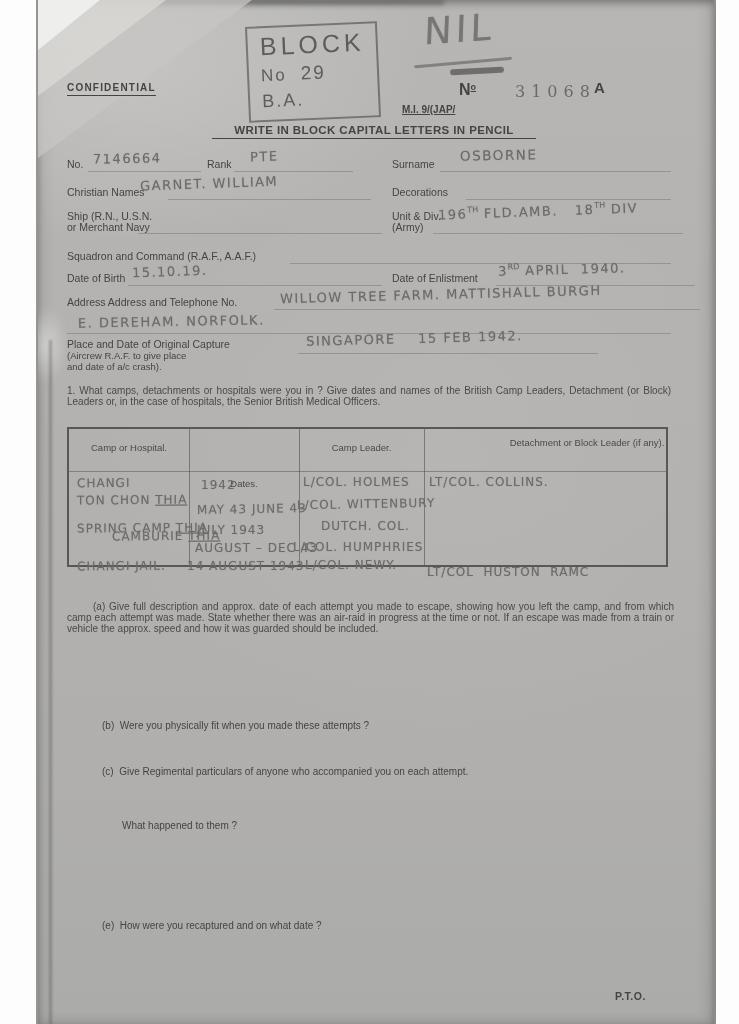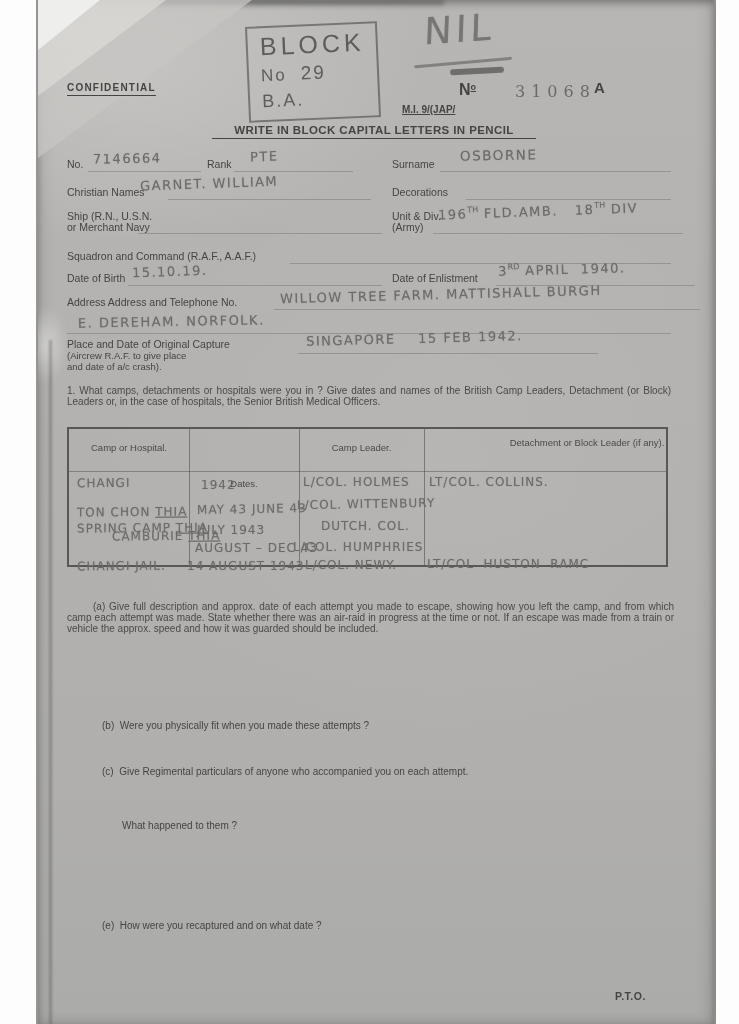--- a/index.html
+++ b/index.html
@@ -140,36 +140,36 @@
       <div class="th" style="left:0;top:13px;width:120px;">Camp or Hospital.</div>
       <div class="th" style="left:120px;top:13px;width:110px;margin-top:36px;">Dates.</div>
       <div class="th" style="left:230px;top:13px;width:125px;">Camp Leader.</div>
       <div class="th" style="left:385px;top:8px;width:170px;margin-left:48px;">Detachment or Block Leader (if any).</div>
 
       <div class="cell" style="left:8px;top:47px;transform:rotate(-.5deg);"><span>CHANGI</span><span class="u"></span></div>
       <div class="cell" style="left:132px;top:49px;">1942</div>
       <div class="cell" style="left:234px;top:46px;">L/COL. HOLMES</div>
       <div class="cell" style="left:360px;top:46px;">LT/COL. COLLINS.</div>
 
-      <div class="cell" style="left:8px;top:76px;transform:rotate(-.5deg);"><span>TON CHON </span><span class="u">THIA</span></div>
+      <div class="cell" style="left:8px;top:64px;transform:rotate(-.5deg);"><span>TON CHON </span><span class="u">THIA</span></div>
       <div class="cell" style="left:128px;top:73px;transform:rotate(-1deg);">MAY 43 JUNE 43</div>
       <div class="cell" style="left:228px;top:68px;transform:rotate(-1deg);">L/COL. WITTENBURY</div>
 
       <div class="cell" style="left:8px;top:92px;transform:rotate(-.5deg);"><span>SPRING CAMP </span><span class="u">THIA</span></div>
       <div class="cell" style="left:128px;top:94px;">JULY 1943</div>
       <div class="cell" style="left:252px;top:90px;">DUTCH. COL.</div>
 
       <div class="cell" style="left:8px;top:100px;transform:rotate(-.5deg);margin-left:35px;"><span>CAMBURIE </span><span class="u">THIA</span></div>
       <div class="cell" style="left:126px;top:112px;">AUGUST – DEC 43</div>
       <div class="cell" style="left:224px;top:111px;">L/COL. HUMPHRIES</div>
 
       <div class="cell" style="left:8px;top:130px;transform:rotate(-.5deg);"><span>CHANGI JAIL.</span><span class="u"></span></div>
       <div class="cell" style="left:118px;top:130px;">14 AUGUST 1943</div>
       <div class="cell" style="left:236px;top:129px;">L/COL. NEWY.</div>
-      <div class="cell" style="left:358px;top:128px;">LT/COL  HUSTON  RAMC</div>
+      <div class="cell" style="left:358px;top:136px;">LT/COL  HUSTON  RAMC</div>
     </div>
 
 
     <div class="para" style="left:29px;top:601px;width:607px;text-indent:26px;">(a)  Give full description and approx. date of each attempt you made to escape, showing how you left the camp,  and from which camp each attempt was made.  State whether there was an air-raid in progress at the time or not.  If  an escape was made from a train or vehicle the approx. speed and how it was guarded should be included.</div>
 
     <div class="print" style="left:64px;top:720px;font-size:10px;">(b)  Were you physically fit when you made these attempts ?</div>
     <div class="print" style="left:64px;top:766px;font-size:10px;">(c)  Give Regimental particulars of anyone who accompanied you on each attempt.</div>
     <div class="print" style="left:84px;top:820px;font-size:10px;">What happened to them ?</div>
     <div class="print" style="left:64px;top:920px;font-size:10px;">(e)  How were you recaptured and on what date ?</div>
 

